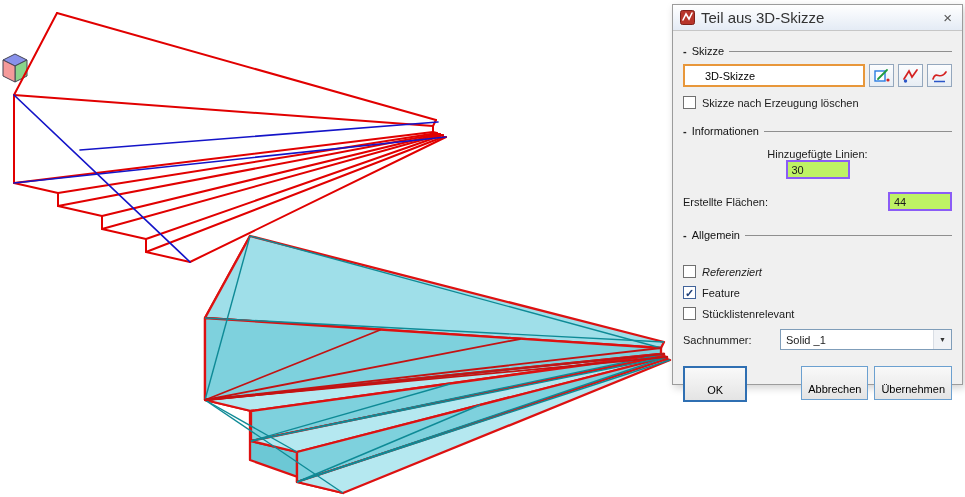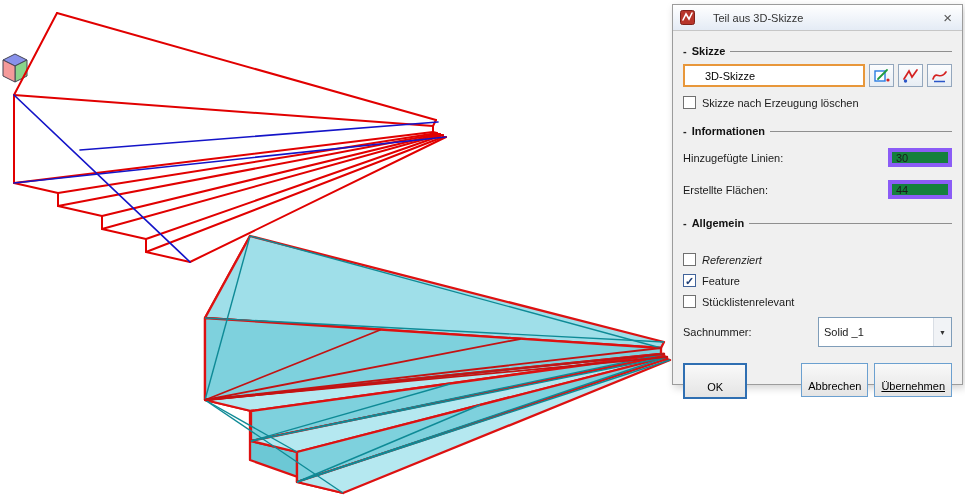--- a/index.html
+++ b/index.html
@@ -17,72 +17,72 @@
     position:absolute;left:672px;top:4px;width:291px;height:381px;
     background:#f0f0f0;border:1px solid #9c9c9c;box-sizing:border-box;
     box-shadow:2px 3px 8px rgba(0,0,0,.18);
     font-size:11px;color:#1a1a1a;
   }
   .titlebar{
     height:25px;display:flex;align-items:center;gap:6px;padding:0 7px;
     background:linear-gradient(#ffffff,#e4ebf5);
     border-bottom:1px solid #c6c6c6;
   }
-  .titlebar .title{flex:1;font-size:11px;color:#333;margin-left:12px;}
+  .titlebar .title{flex:1;font-size:15px;color:#333;}
   .titlebar .close{color:#555;font-size:15px;line-height:15px;padding:0 3px;cursor:default;}
   .content{padding:8px 10px 0 10px;}
   .group-header{display:flex;align-items:center;gap:5px;margin-top:4px;height:15px;}
   .group-header .dash{font-weight:bold;color:#222;}
-  .group-header .group-label{font-weight:bold;white-space:nowrap;color:#111;}
+  .group-header .group-label{font-weight:normal;white-space:nowrap;color:#111;}
   .group-header .rule{flex:1;height:1px;background:#8f8f8f;margin-top:2px;}
   .row{display:flex;align-items:center;}
   .sketch-row{margin-top:6px;}
   input.sketch-name{
     width:182px;height:23px;box-sizing:border-box;border:2px solid #e8973a;
     background:#fff;padding:0 20px;font:11px "Liberation Sans",sans-serif;outline:none;
   }
   .toolbtn{
     width:29px;height:23px;margin-left:4px;box-sizing:border-box;
     border:1px solid #94a7bd;background:linear-gradient(#fcfdfe,#e7edf4);
     display:flex;align-items:center;justify-content:center;padding:0;
   }
   .cb-row{margin-top:9px;text-align:center;}
   .cb{
     width:13px;height:13px;box-sizing:border-box;border:1px solid #707070;background:#fff;
     display:inline-flex;align-items:center;justify-content:center;
     margin-right:6px;font-size:11px;line-height:10px;font-weight:bold;color:#1f3f77;flex:none;
   }
   .cb.checked{border-color:#41639a;}
   .info-row{display:flex;align-items:center;justify-content:space-between;}
-  .info-row.first{margin-top:10px;}
+  .info-row.first{margin-top:10px;flex-direction:column;}
   .info-row.second{margin-top:13px;gap:17px;}
   .value-box{
-    width:64px;height:19px;box-sizing:border-box;background:#15803d;border:4px solid #8b5cf6;
+    width:64px;height:19px;box-sizing:border-box;background:#bef264;border:2px solid #8b5cf6;
     display:flex;align-items:center;padding:0 4px;flex:none;
   }
   .allg-cb1{margin-top:23px;font-style:italic;} .allg-cb2{margin-top:8px;} .allg-cb3{margin-top:8px;}
   .sach-row{margin-top:9px;}
   .sach-label{width:97px;flex:none;}
   .select{
-    display:flex;align-items:stretch;flex:1;height:30px;box-sizing:border-box;
-    border:1px solid #7f9db9;background:#fff;margin-left:38px;
+    display:flex;align-items:stretch;flex:1;height:21px;box-sizing:border-box;
+    border:1px solid #7f9db9;background:#fff;
   }
   .select .txt{flex:1;display:flex;align-items:center;padding:0 5px;}
   .select .arrow{
     width:17px;display:flex;align-items:center;justify-content:center;
     font-size:7px;color:#333;background:#f1f3f6;border-left:1px solid #d9dee5;
   }
   .btn-row{display:flex;justify-content:flex-end;gap:6px;margin-top:16px;}
   .btn{
     height:24px;box-sizing:border-box;font:11px "Liberation Sans",sans-serif;
     background:linear-gradient(#f9f9f9,#e4e4e4);border:1px solid #6ba0d0;padding:16px 6px;
   }
   .btn.ok{width:77px;border:2px solid #2f6fb2;}
   .btn.abbrechen{width:79px;margin-left:48px;}
-  .btn.uebernehmen{width:88px;text-decoration:underline;}
+  .btn.uebernehmen{width:88px;}
 </style>
 </head>
 <body>
 
 <svg class="viewport" width="965" height="497" viewBox="0 0 965 497">
 
   <g stroke="#444455" stroke-width="1">
     <polygon points="3,60 15,54 27,60 15,66" fill="#8891ea"></polygon>
     <polygon points="15,66 27,60 27,76 15,82" fill="#8ad48a"></polygon>
     <polygon points="3,60 15,66 15,82 3,76" fill="#f59a9a"></polygon>

